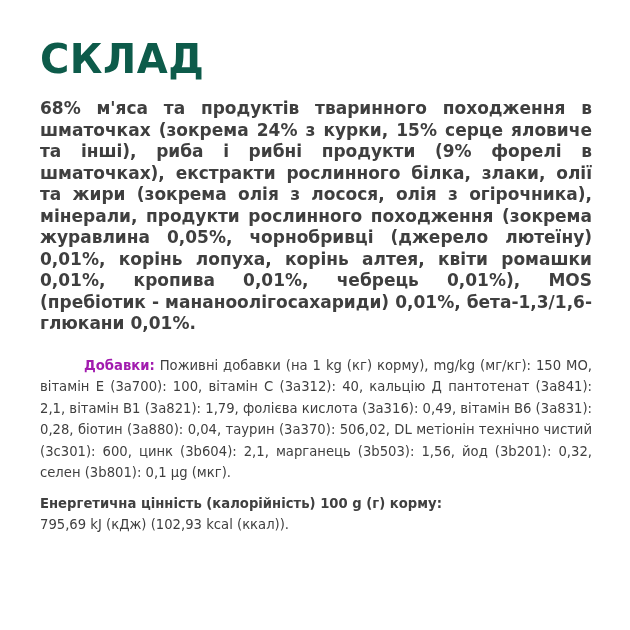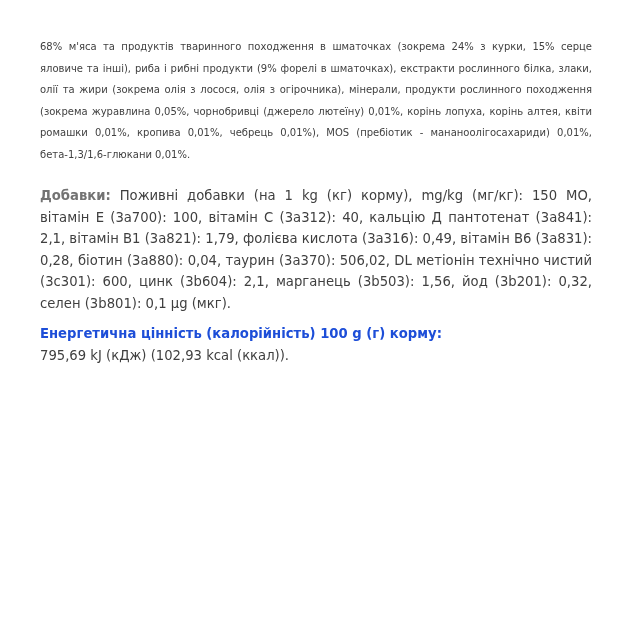--- a/index.html
+++ b/index.html
@@ -23,63 +23,66 @@
   }
   .title {
     font-size: 40px;
     line-height: 46px;
     font-weight: bold;
     color: #0d5b4a;
     letter-spacing: 0.5px;
     margin: 0 0 16px 0;
   }
   .para {
-    font-size: 10px;
+    font-size: 17px;
     line-height: 21.5px;
     color: #3f3f3f;
     text-align: justify;
     margin: 0 0 14px 0;
+    font-weight: bold;
   }
   .para.intro {
     margin-bottom: 20px;
   }
   .block {
     font-size: 13.2px;
     line-height: 21.5px;
     color: #3f3f3f;
     text-align: justify;
     margin: 0 0 9px 0;
   }
   .lbl {
     font-weight: bold;
-    color: #737373;
+    color: #a21caf;
+    margin-left: 44px;
   }
   .energy-head {
     font-size: 13.2px;
     line-height: 21.5px;
     font-weight: bold;
-    color: #1d4ed8;
+    color: #404040;
     margin: 4px 0 0 0;
   }
   .energy-val {
     font-size: 13.2px;
     line-height: 21.5px;
     color: #3f3f3f;
     margin: 0;
   }
   .justify-tight {
     text-align: justify;
     text-justify: inter-word;
   }
 </style>
 </head>
 <body>
 
 <div class="page">
 
+  <h1 class="title">СКЛАД</h1>
 
   <p class="para intro justify-tight">68% м'яса та продуктів тваринного походження в шматочках (зокрема 24% з курки, 15% серце яловиче та інші), риба і рибні продукти (9% форелі в шматочках), екстракти рослинного білка, злаки, олії та жири (зокрема олія з лосося, олія з огірочника), мінерали, продукти рослинного походження (зокрема журавлина 0,05%, чорнобривці (джерело лютеїну) 0,01%, корінь лопуха, корінь алтея, квіти ромашки 0,01%, кропива 0,01%, чебрець 0,01%), MOS (пребіотик - мананоолігосахариди) 0,01%, бета-1,3/1,6-глюкани 0,01%.</p>
 
   <p class="block justify-tight">
     <span class="lbl">Добавки:</span><span> Поживні добавки (на 1 kg (кг) корму), mg/kg (мг/кг): 150 МО, вітамін E (3a700): 100, вітамін C (3a312): 40, кальцію Д пантотенат (3a841): 2,1, вітамін B1 (3a821): 1,79, фолієва кислота (3a316): 0,49, вітамін B6 (3a831): 0,28, біотин (3a880): 0,04, таурин (3a370): 506,02, DL метіонін технічно чистий (3c301): 600, цинк (3b604): 2,1, марганець (3b503): 1,56, йод (3b201): 0,32, селен (3b801): 0,1 µg (мкг).</span>
   </p>
 
 
 
   <p class="energy-head">Енергетична цінність (калорійність) 100 g (г) корму:</p>

